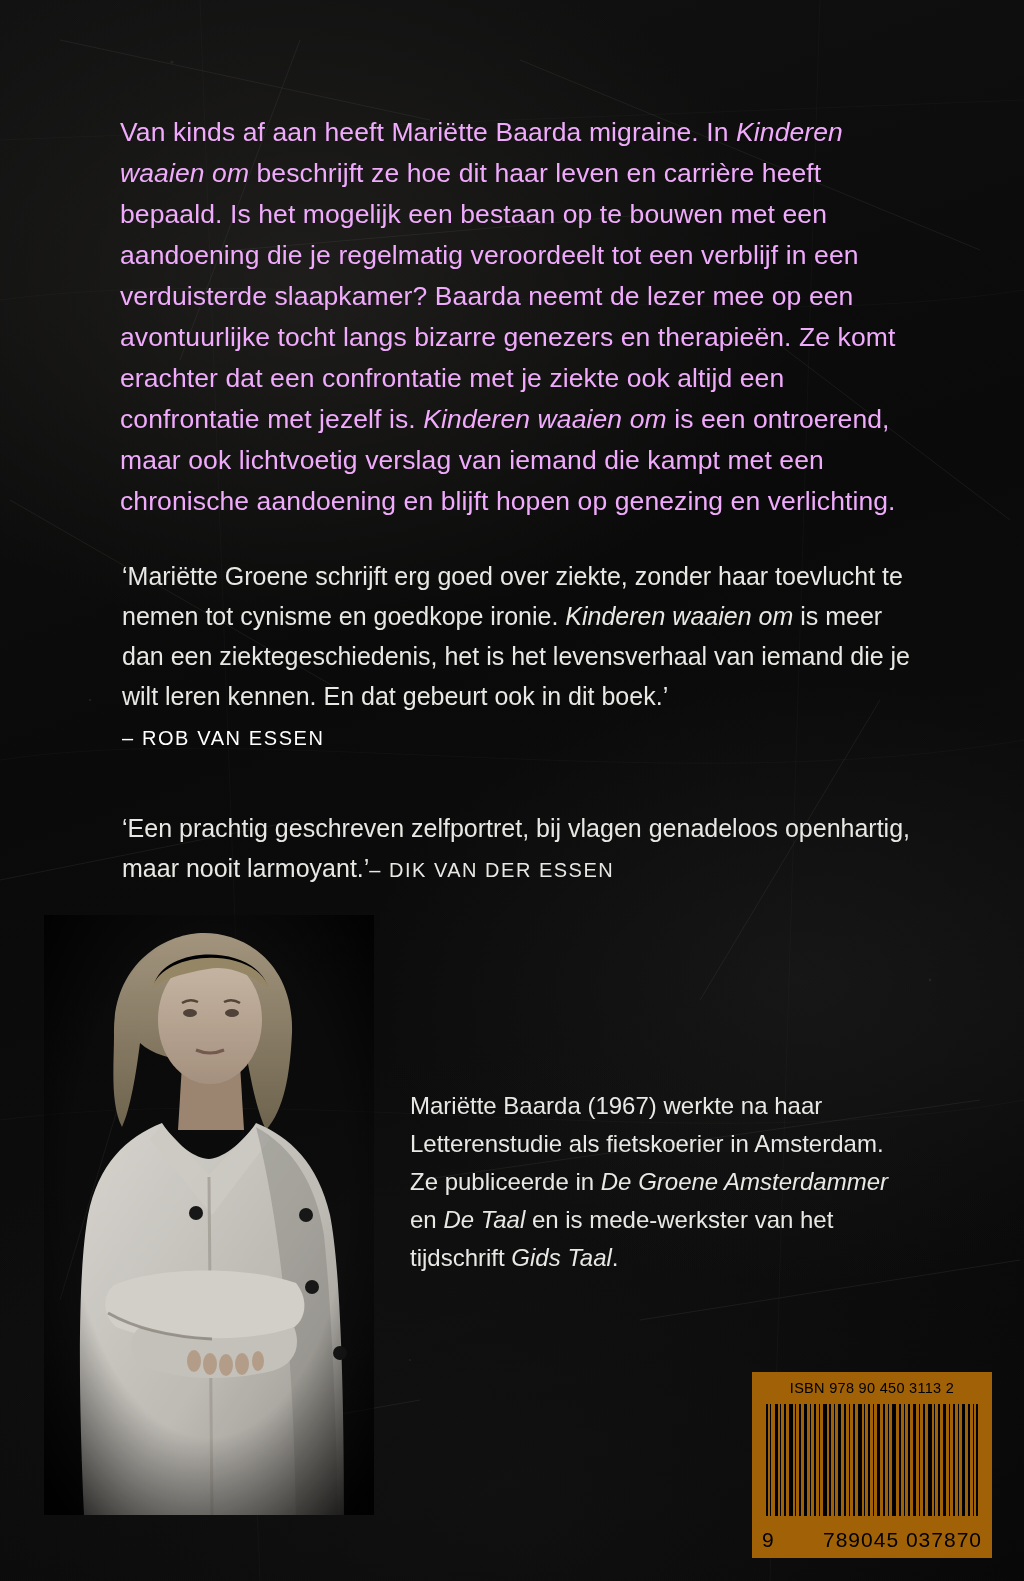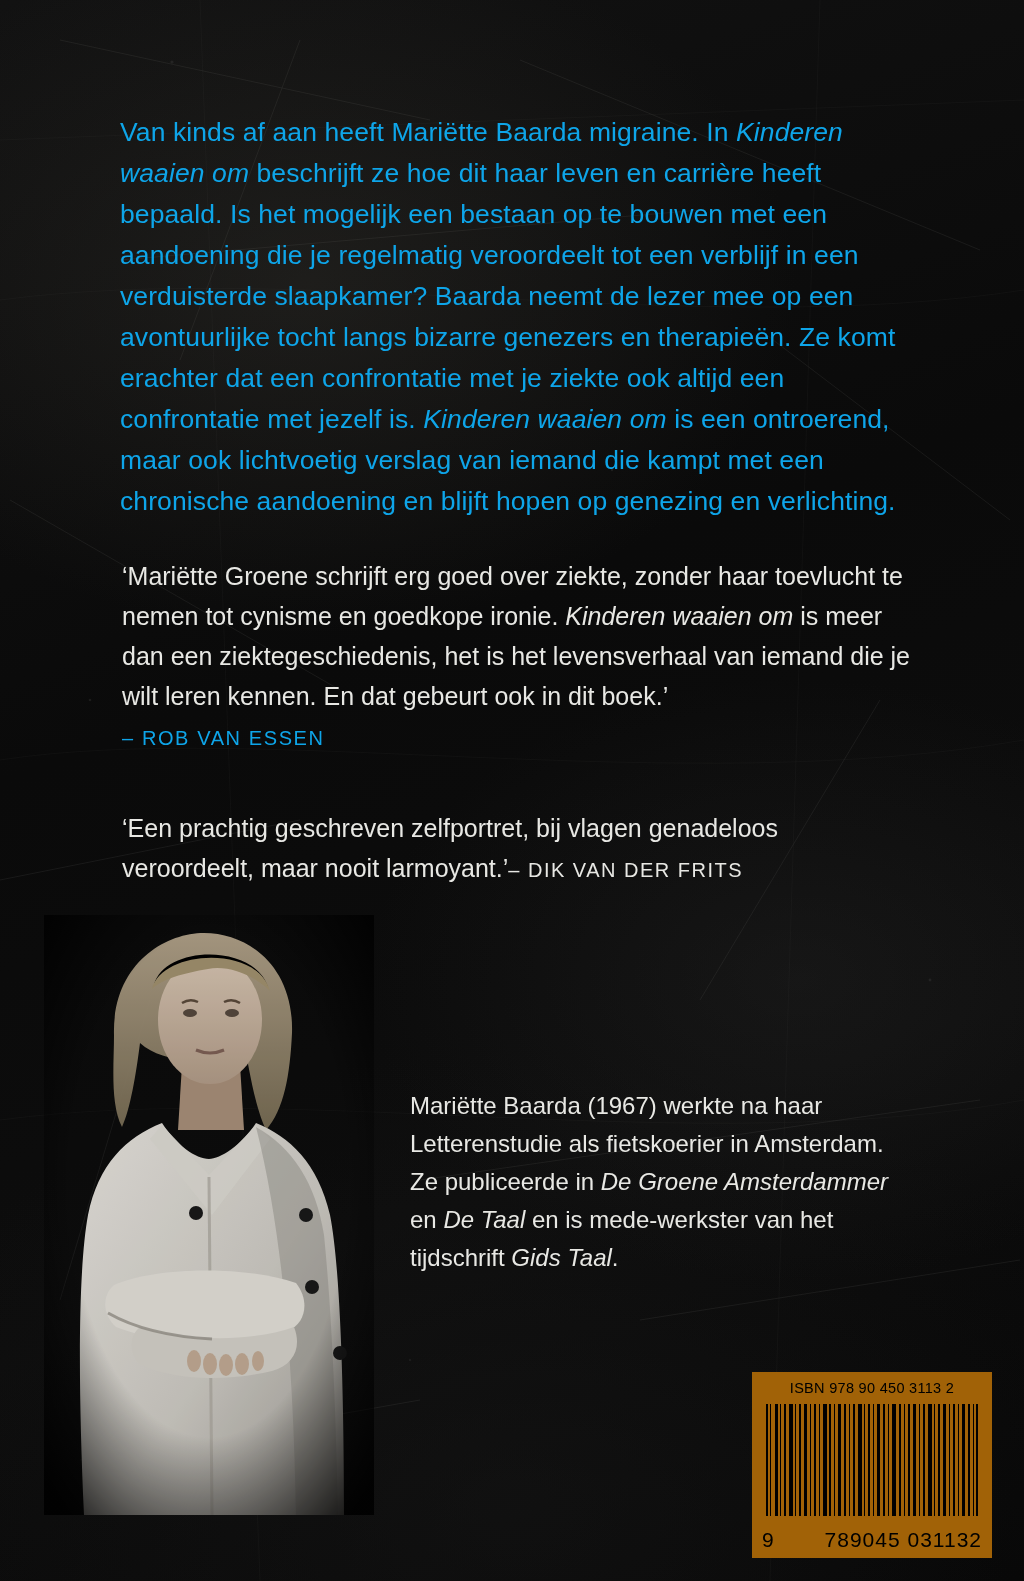--- a/index.html
+++ b/index.html
@@ -37,21 +37,21 @@
   .text-layer {
     position: absolute;
     inset: 0;
   }
 
   .blurb {
     position: absolute;
     left: 120px;
     top: 112px;
     width: 790px;
-    color: #0ea5e9;
+    color: #f0abfc;
     font-size: 26.5px;
     line-height: 41px;
     letter-spacing: 0.1px;
   }
   .blurb em { font-style: italic; }
 
   .quote1 {
     position: absolute;
     left: 122px;
     top: 556px;
@@ -59,21 +59,21 @@
     color: #e8e8e4;
     font-size: 25px;
     line-height: 40px;
   }
   .quote1 em { font-style: italic; }
   .attrib {
     display: block;
     margin-top: 2px;
     font-size: 20px;
     letter-spacing: 1.6px;
-    color: #0ea5e9;
+    color: #ffffff;
   }
 
   .quote2 {
     position: absolute;
     left: 122px;
     top: 808px;
     width: 790px;
     color: #e8e8e4;
     font-size: 25px;
     line-height: 40px;
@@ -217,21 +217,21 @@
     <div class="blurb">
       <span>Van kinds af aan heeft Mariëtte Baarda migraine. In </span><em>Kinderen waaien om</em><span> beschrijft ze hoe dit haar leven en carrière heeft bepaald. Is het mogelijk een bestaan op te bouwen met een aandoening die je regelmatig veroordeelt tot een verblijf  in een verduisterde slaapkamer? Baarda neemt de lezer mee op een avontuurlijke tocht langs bizarre genezers en therapieën. Ze komt erachter dat een confrontatie met je ziekte ook altijd een confrontatie met jezelf is. </span><em>Kinderen waaien om</em><span> is een ontroerend, maar ook lichtvoetig verslag van iemand die kampt met een chronische aandoening en blijft hopen op genezing en verlichting.</span>
     </div>
 
     <div class="quote1">
       <span>‘Mariëtte Groene schrijft erg goed over ziekte, zonder haar toevlucht te nemen tot cynisme en goedkope ironie. </span><em>Kinderen waaien om</em><span> is meer dan een ziektegeschiedenis, het is het levensverhaal van iemand die je wilt leren kennen. En dat gebeurt ook in dit boek.’</span>
       <span class="attrib">– ROB VAN ESSEN</span>
     </div>
 
     <div class="quote2">
-      <span>‘Een prachtig geschreven zelfportret, bij vlagen genadeloos veroordeelt, maar nooit larmoyant.’</span><span class="attrib-inline">– DIK VAN DER FRITS</span>
+      <span>‘Een prachtig geschreven zelfportret, bij vlagen genadeloos openhartig, maar nooit larmoyant.’</span><span class="attrib-inline">– DIK VAN DER ESSEN</span>
     </div>
 
     <div class="quote3">
     </div>
 
     <div class="bio">
       <span>Mariëtte Baarda (1967) werkte na haar Letterenstudie als fietskoerier in Amsterdam. Ze publiceerde in </span><em>De Groene Amsterdammer</em><span> en </span><em>De Taal</em><span> en is mede-werkster van het tijdschrift </span><em>Gids Taal</em><span>.</span>
     </div>
 
   </div>
@@ -348,17 +348,17 @@
       <i style="left:183px;width:1px"></i>
       <i style="left:187px;width:2px"></i>
       <i style="left:192px;width:1px"></i>
       <i style="left:196px;width:3px"></i>
       <i style="left:202px;width:2px"></i>
       <i style="left:207px;width:1px"></i>
       <i style="left:210px;width:2px"></i>
     </div>
     <div class="barcode-digits">
       <span>9</span>
-      <span>789045 031132</span>
+      <span>789045 037870</span>
     </div>
   </div>
 
 </div>
 
 </body></html>

